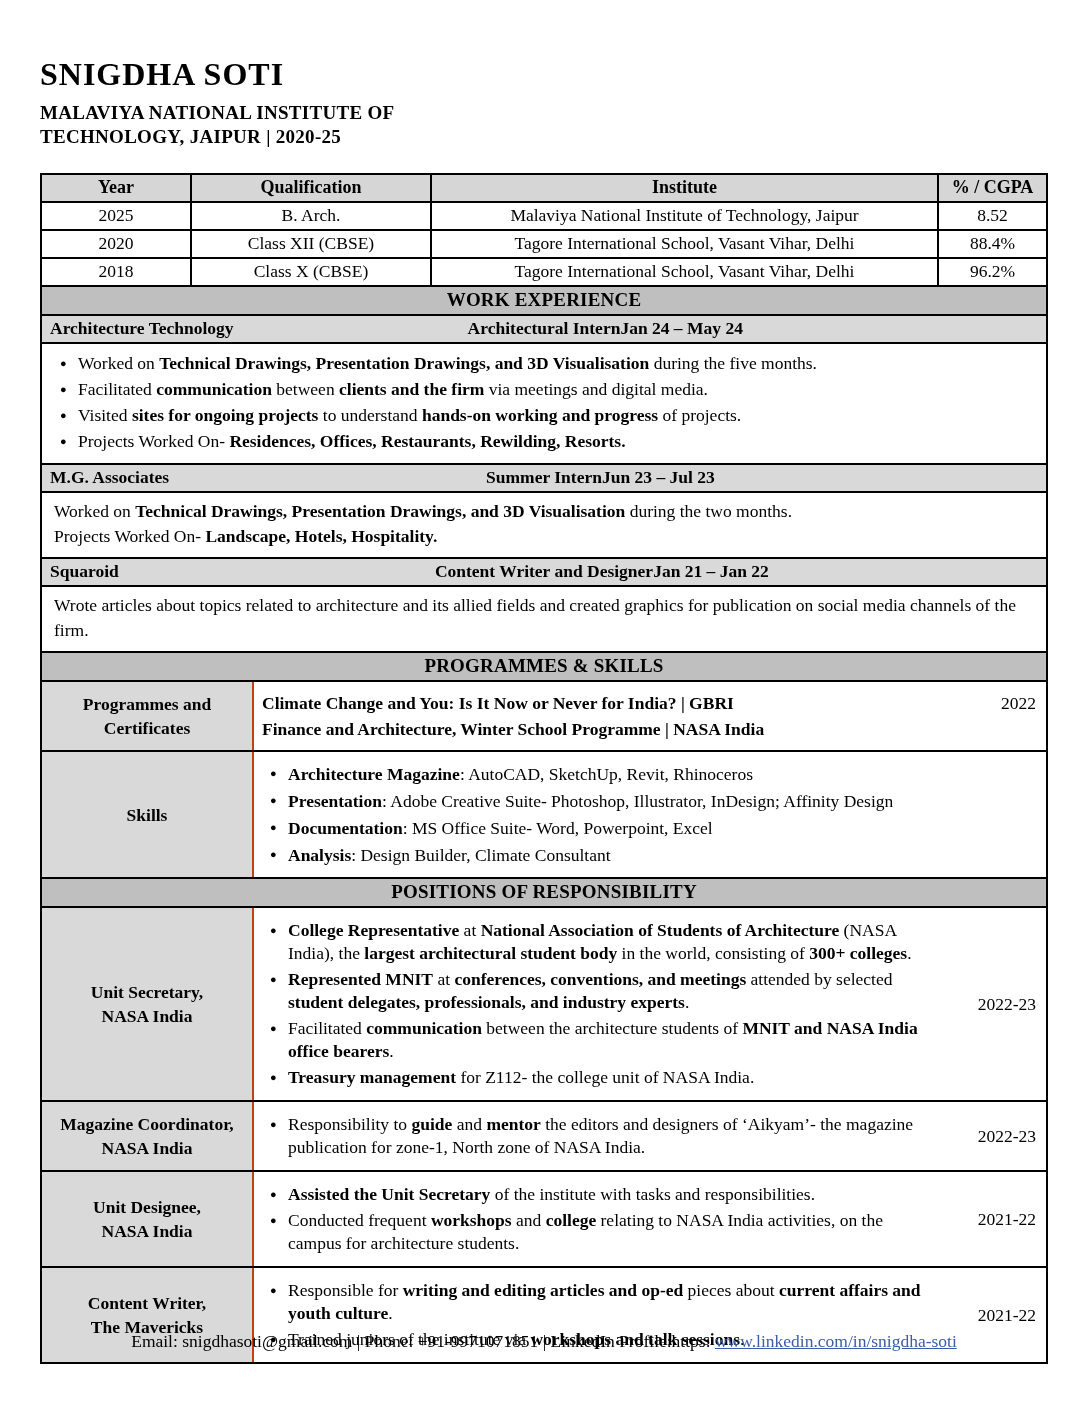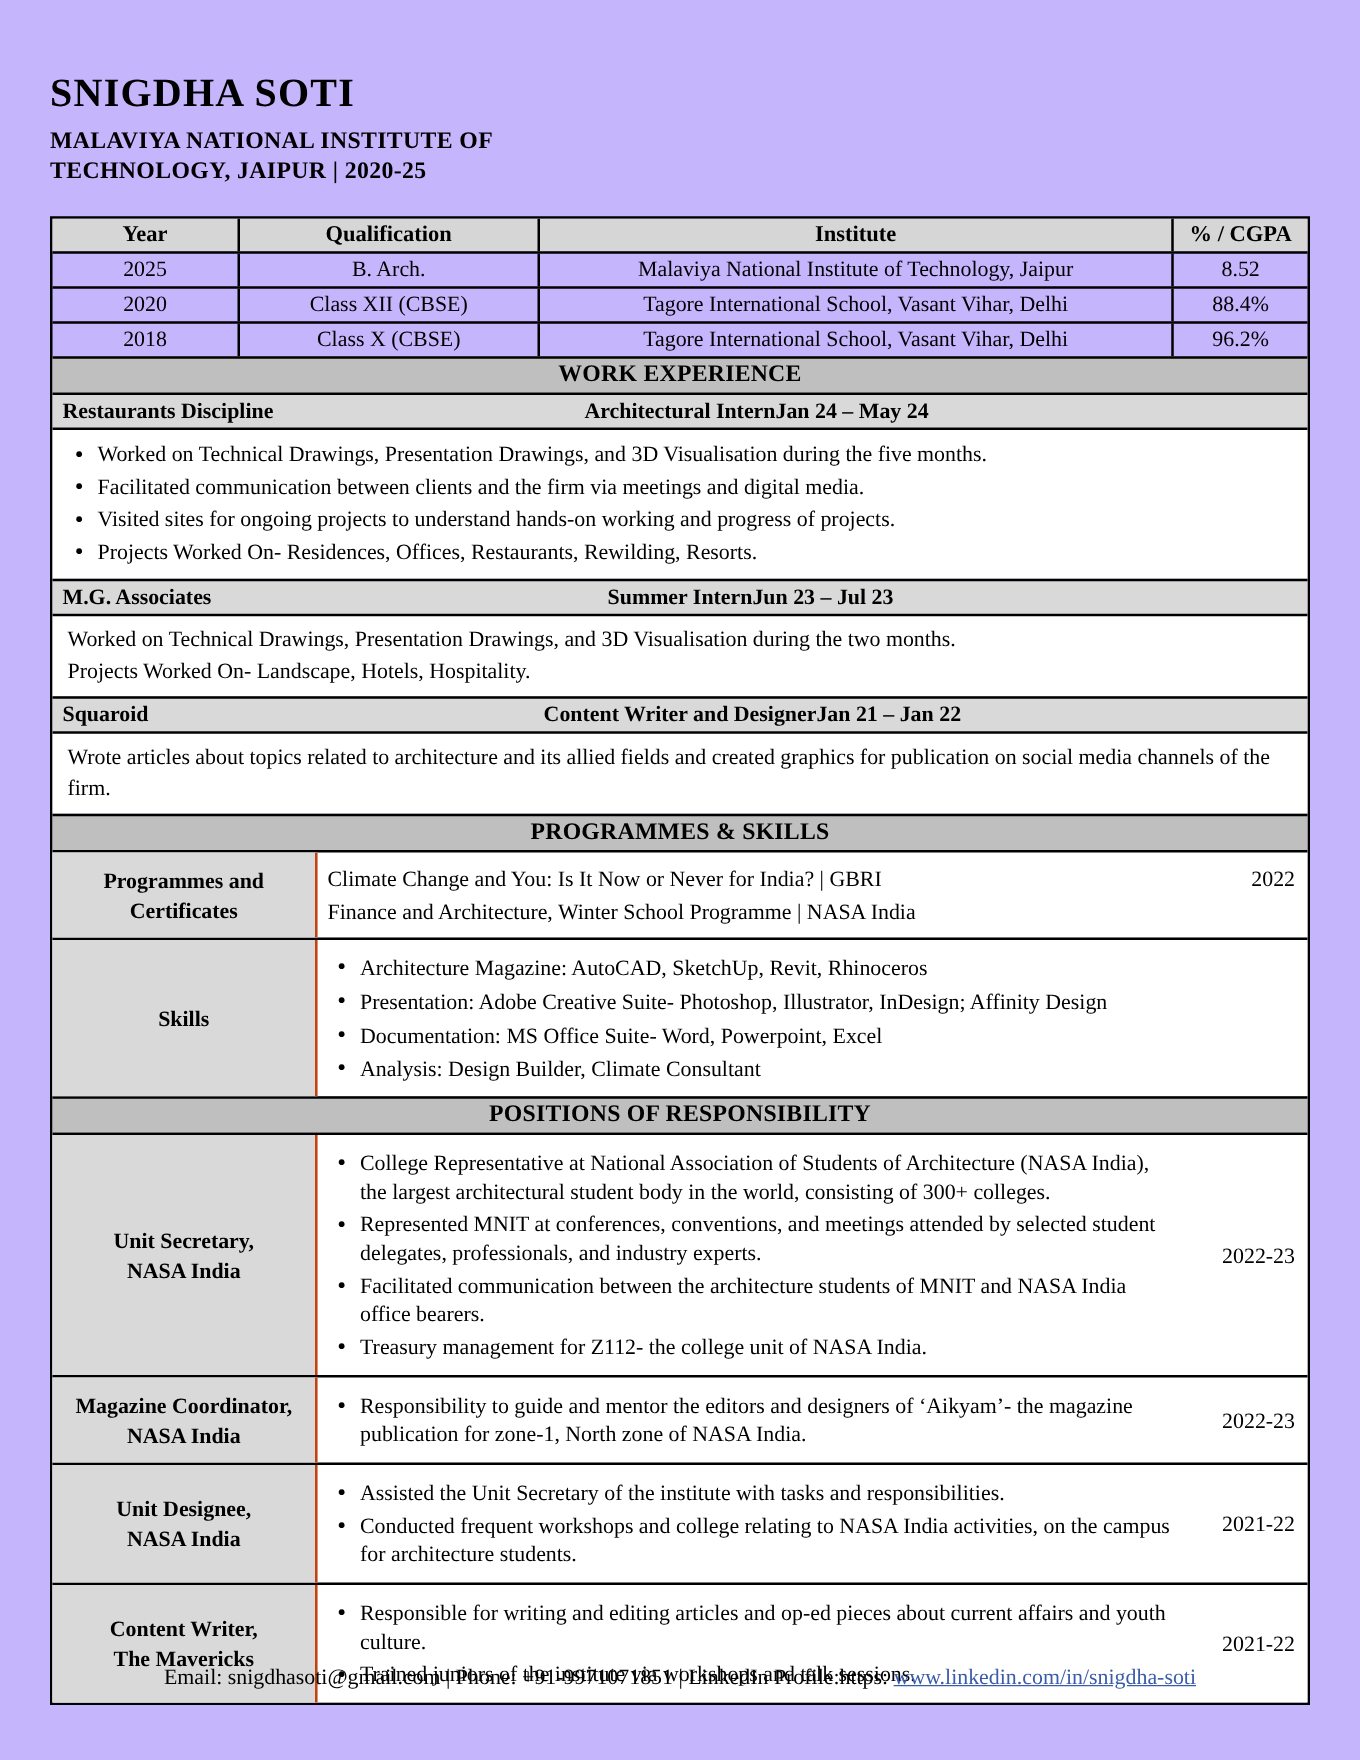--- a/index.html
+++ b/index.html
@@ -1,18 +1,18 @@
 <!DOCTYPE html>
 <html><head>
 <meta charset="utf-8">
 <style>
   * { margin:0; padding:0; box-sizing:border-box; }
   html,body { background:#e8e8e8; }
   .page {
-    width:1088px; height:1408px; margin:0 auto; background:#c4b5fd;
+    width:1088px; height:1408px; margin:0 auto; background:#ffffff;
     position:relative; font-family:"Liberation Serif","DejaVu Serif",serif;
     color:#000; overflow:hidden;
   }
   .content { position:absolute; left:40px; top:56px; width:1008px; }
 
   
   .name { font-size:32px; font-weight:bold; letter-spacing:1px; margin-bottom:8px; }
   .subtitle { font-size:19px; font-weight:bold; line-height:24px; letter-spacing:0.3px; }
 
   
@@ -83,21 +83,21 @@
   .pos-r2 .mid-col { min-height:68px; }
   .pos-r3 .mid-col { min-height:90px; }
 
   
   .footer {
     position:absolute; bottom:56px; left:0; width:100%;
     text-align:center; font-size:17.5px;
   }
   .footer a { text-decoration:underline; }
 
-  b { font-weight:normal; }
+  b { font-weight:bold; }
 </style>
 </head>
 <body>
 
 <div class="page">
   <div class="content">
 
     <div class="name">SNIGDHA SOTI</div>
     <div class="subtitle">MALAVIYA NATIONAL INSTITUTE OF</div>
     <div class="subtitle">TECHNOLOGY, JAIPUR | 2020-25</div>
@@ -127,21 +127,21 @@
       <div class="acad-row">
         <div class="c-year">2018</div>
         <div class="c-qual">Class X (CBSE)</div>
         <div class="c-inst">Tagore International School, Vasant Vihar, Delhi</div>
         <div class="c-cgpa">96.2%</div>
       </div>
 
       <div class="bar">WORK EXPERIENCE</div>
 
       <div class="job-header">
-        <span class="jh-left">Restaurants Discipline</span>
+        <span class="jh-left">Architecture Technology</span>
         <span class="jh-mid">Architectural Intern</span>
         <span class="jh-right">Jan 24 – May 24</span>
       </div>
       <div class="job-body">
         <div class="bullet">Worked on <b>Technical Drawings, Presentation Drawings, and 3D Visualisation</b> during the five months.</div>
         <div class="bullet">Facilitated <b>communication</b> between <b>clients and the firm</b> via meetings and digital media.</div>
         <div class="bullet">Visited <b>sites for ongoing projects</b> to understand <b>hands-on working and progress</b> of projects.</div>
         <div class="bullet">Projects Worked On- <b>Residences, Offices, Restaurants, Rewilding, Resorts.</b></div>
       </div>
 

